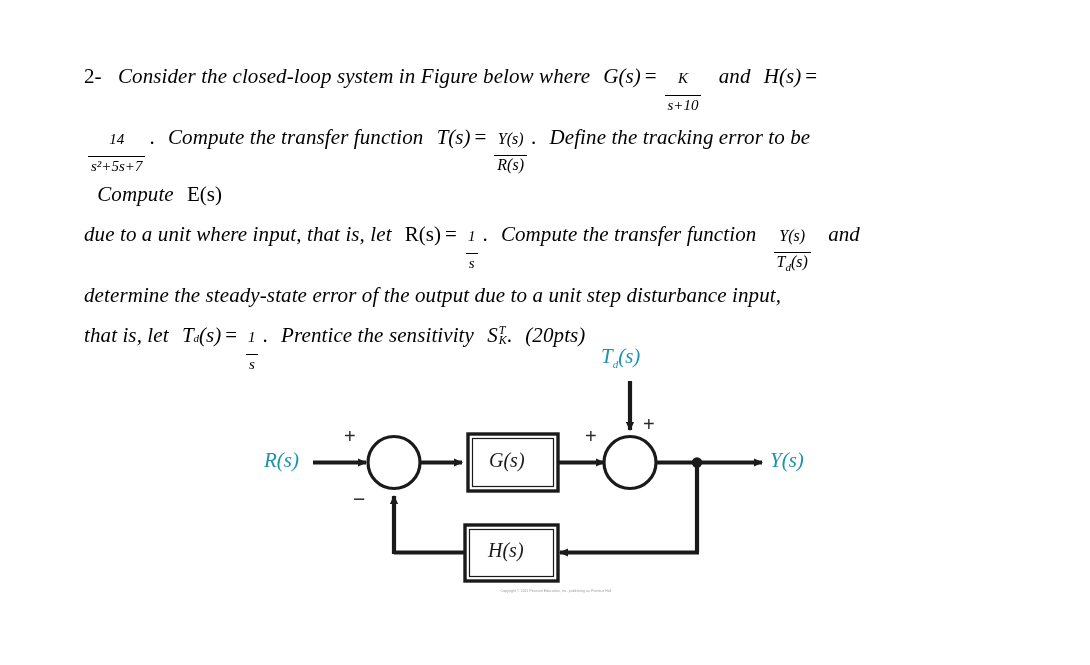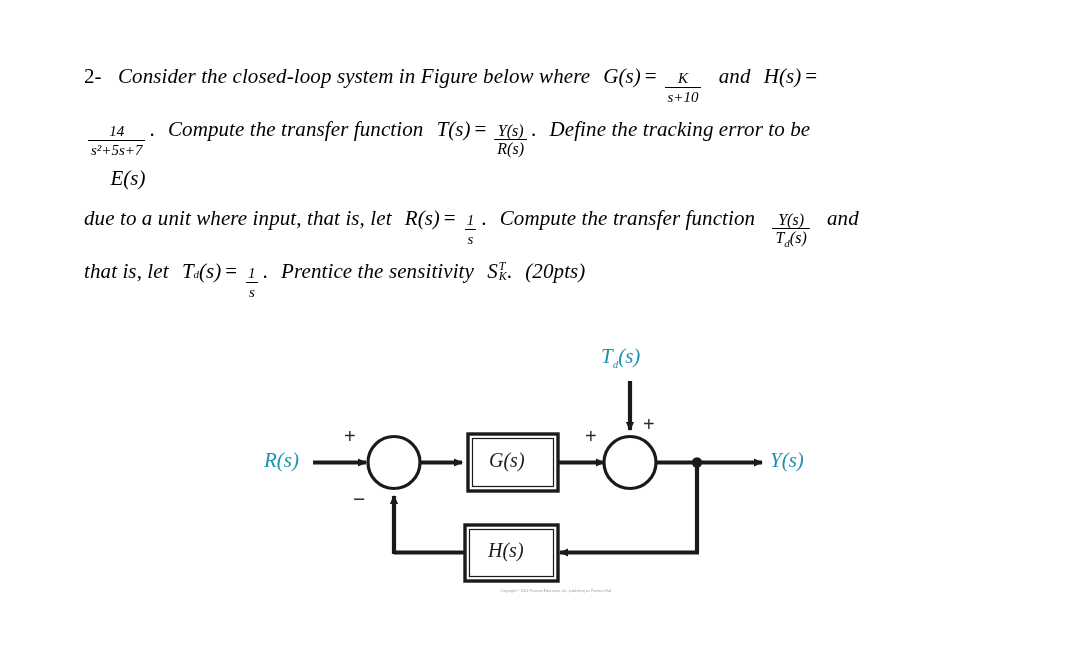--- a/index.html
+++ b/index.html
@@ -31,21 +31,21 @@
     white-space: nowrap;
   }
   .qline.l1 { margin-bottom: 4px; }
   .qnum {
     width: 34px;
     flex: 0 0 34px;
     font-size: 21px;
   }
 
   .txt { letter-spacing: 0.1px; font-style: italic; }
-  .it { font-style: italic; }
+  .it { }
 
   
   .mathvar { font-style: italic; font-family: "Liberation Serif","DejaVu Serif",serif; }
   .op { padding: 0 4px; }
 
   .frac {
     display: inline-flex;
     flex-direction: column;
     align-items: center;
     vertical-align: middle;
@@ -58,20 +58,21 @@
     line-height: 15px;
     padding: 0 3px 1px 3px;
     font-style: italic;
   }
   .frac .den {
     font-size: 15px;
     line-height: 16px;
     padding: 1px 3px 0 3px;
     border-top: 1.2px solid #000;
     font-style: italic;
+    margin-top: 8px;
   }
   .frac.big .num, .frac.big .den { font-size: 16px; }
 
   .sub { font-size: 11px; vertical-align: sub; font-style: italic; }
 
   .sens {
     display: inline-flex;
     flex-direction: column;
     align-items: flex-start;
     font-style: italic;
@@ -174,20 +175,21 @@
       <span class="num">Y(s)</span>
       <span class="den">R(s)</span>
     </span>
     <span>.</span>
     <span class="op">&nbsp;</span>
     <span class="txt">Define the tracking error to be</span>
   </div>
 
   <div class="qline">
     <span class="op">&nbsp;</span>
+    <span class="txt">Compute</span>
     <span class="op">&nbsp;</span>
     <span class="it">E(s)</span>
     <span class="op">&nbsp;</span>
   </div>
 
   <div class="qline">
     <span class="txt">due to a unit where input, that is, let</span>
     <span class="op">&nbsp;</span>
     <span class="it">R(s)</span>
     <span class="op">=</span>
@@ -200,20 +202,23 @@
     <span class="txt">Compute the transfer function</span>
     <span class="op">&nbsp;</span>
     <span class="frac big">
       <span class="num">Y(s)</span>
       <span class="den"><span>T</span><span class="sub">d</span><span>(s)</span></span>
     </span>
     <span class="op">&nbsp;</span>
     <span class="txt">and</span>
   </div>
 
+  <div class="qline">
+    <span class="txt">determine the steady-state error of the output due to a unit step disturbance input,</span>
+  </div>
 
   <div class="qline">
     <span class="txt">that is, let</span>
     <span class="op">&nbsp;</span>
     <span class="mathvar">T</span>
       <span class="sub">d</span>
       <span class="mathvar">(s)</span>
     <span class="op">=</span>
     <span class="frac">
       <span class="num">1</span>

